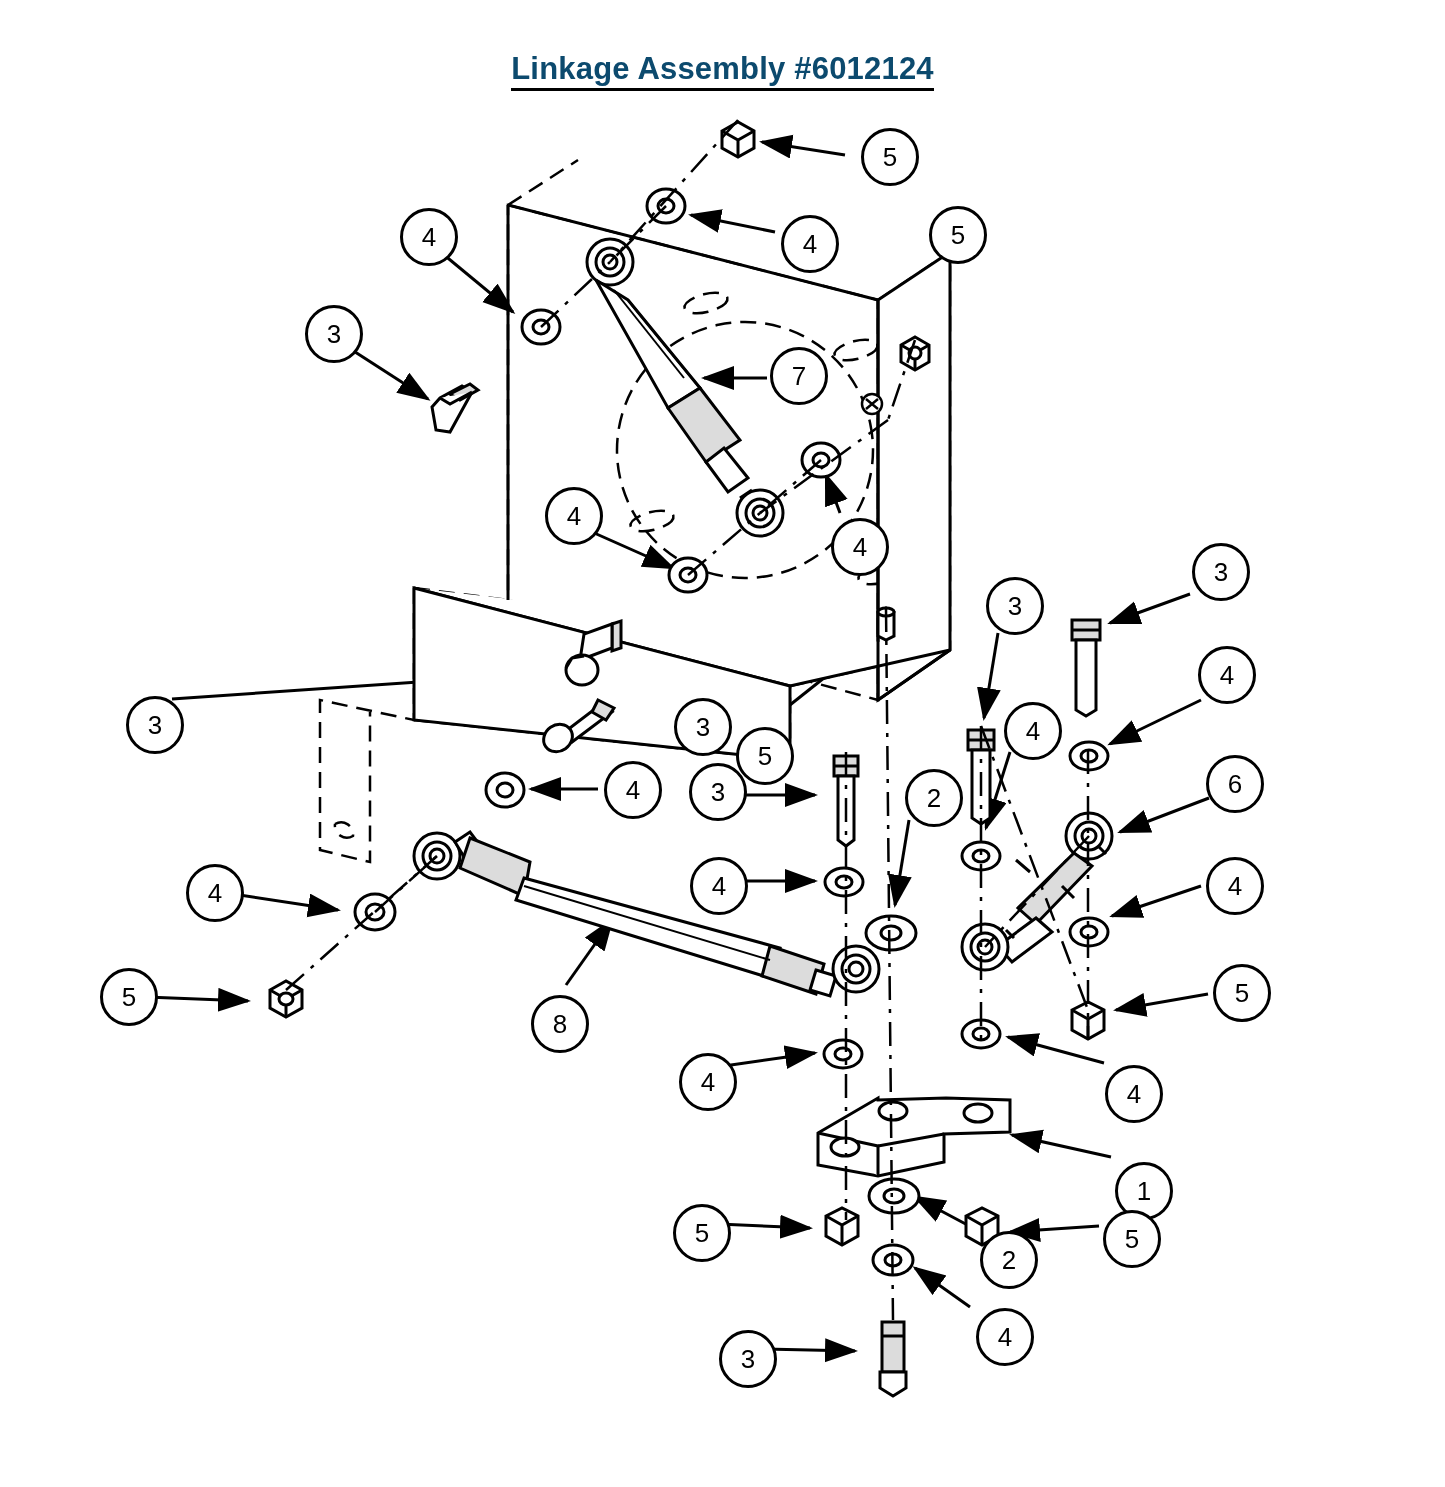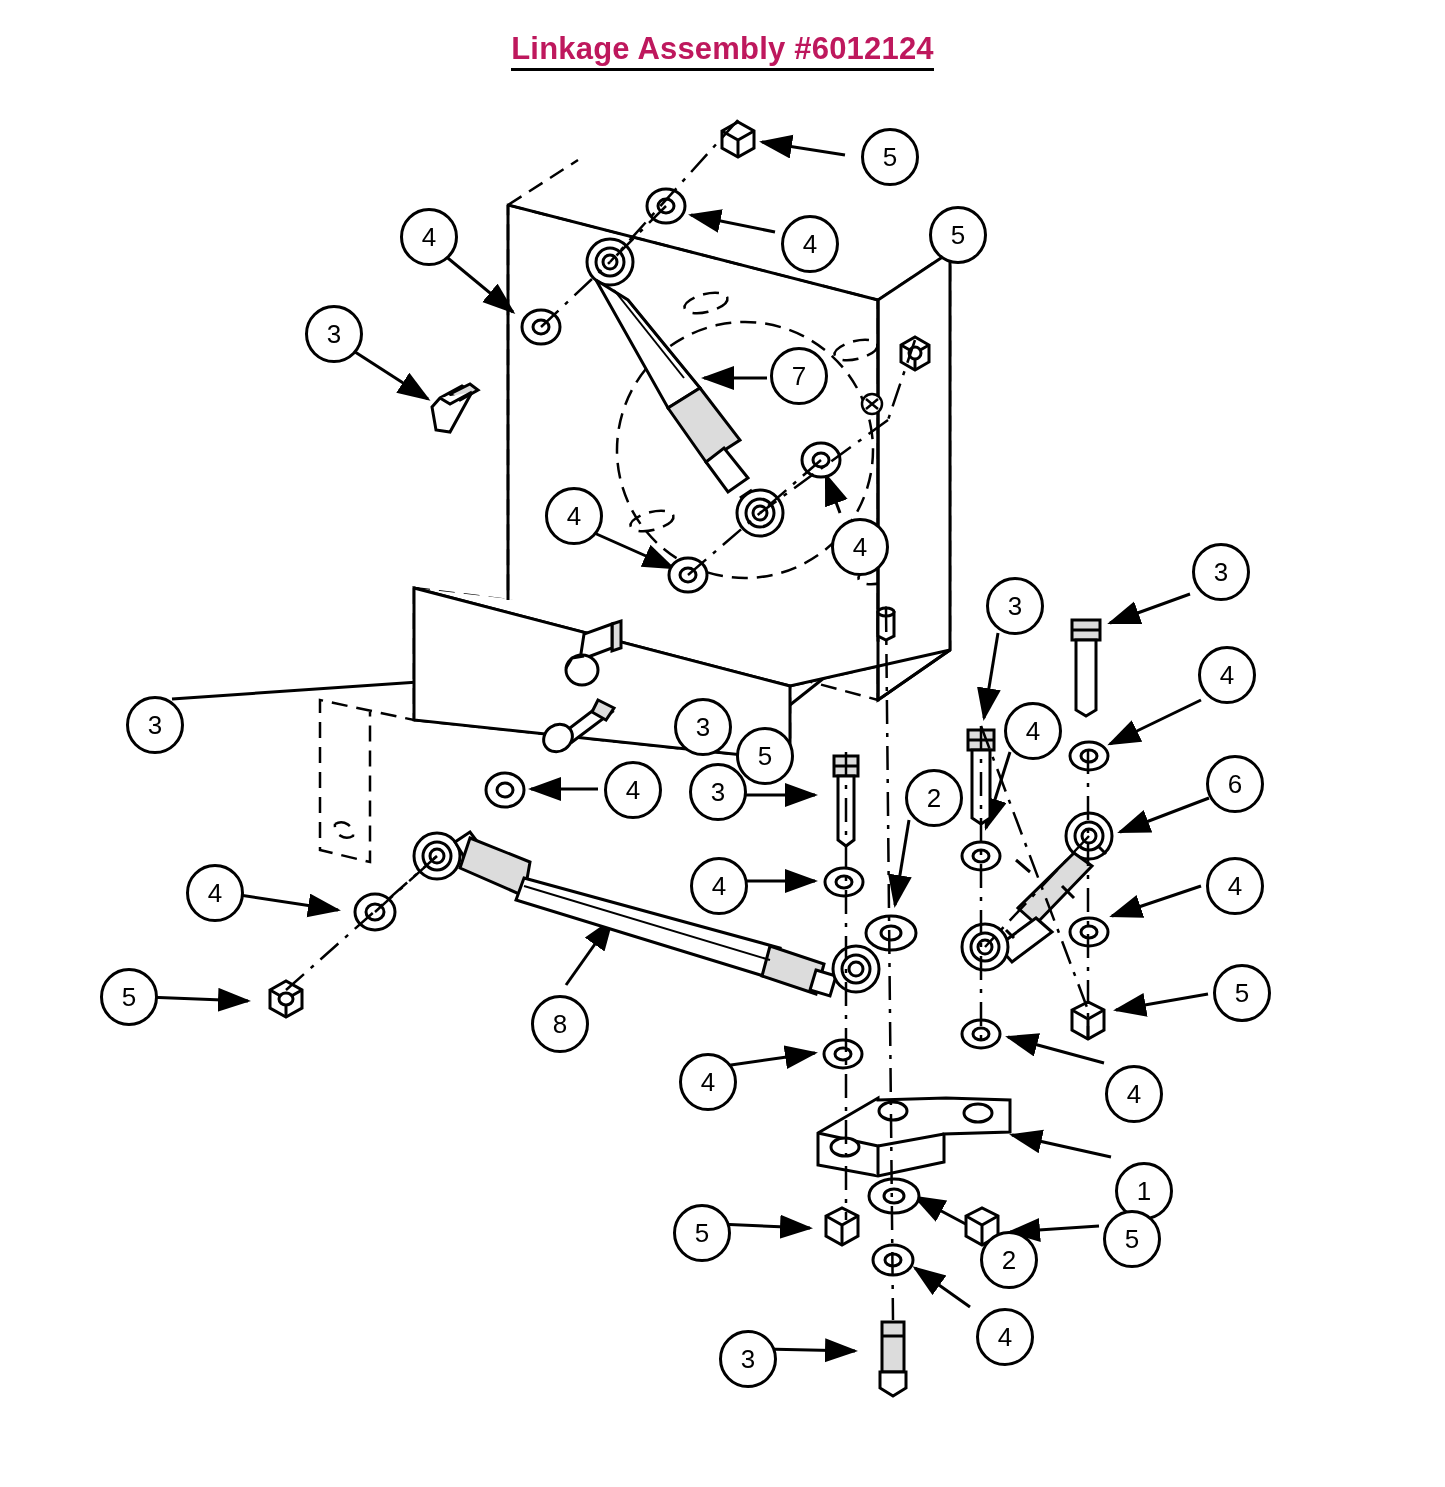--- a/index.html
+++ b/index.html
@@ -12,27 +12,27 @@
   }
   #page {
     position: relative;
     width: 1445px;
     height: 1487px;
     background: #ffffff;
     overflow: hidden;
   }
   #title {
     position: absolute;
-    top: 31px;
+    top: 51px;
     left: 0;
     width: 1445px;
     text-align: center;
     font-size: 31px;
     font-weight: bold;
-    color: #be185d;
+    color: #0c4a6e;
     letter-spacing: 0.2px;
   }
   #title span {
     border-bottom: 3px solid #000;
     padding-bottom: 2px;
   }
   svg#drawing {
     position: absolute;
     top: 0;
     left: 0;

